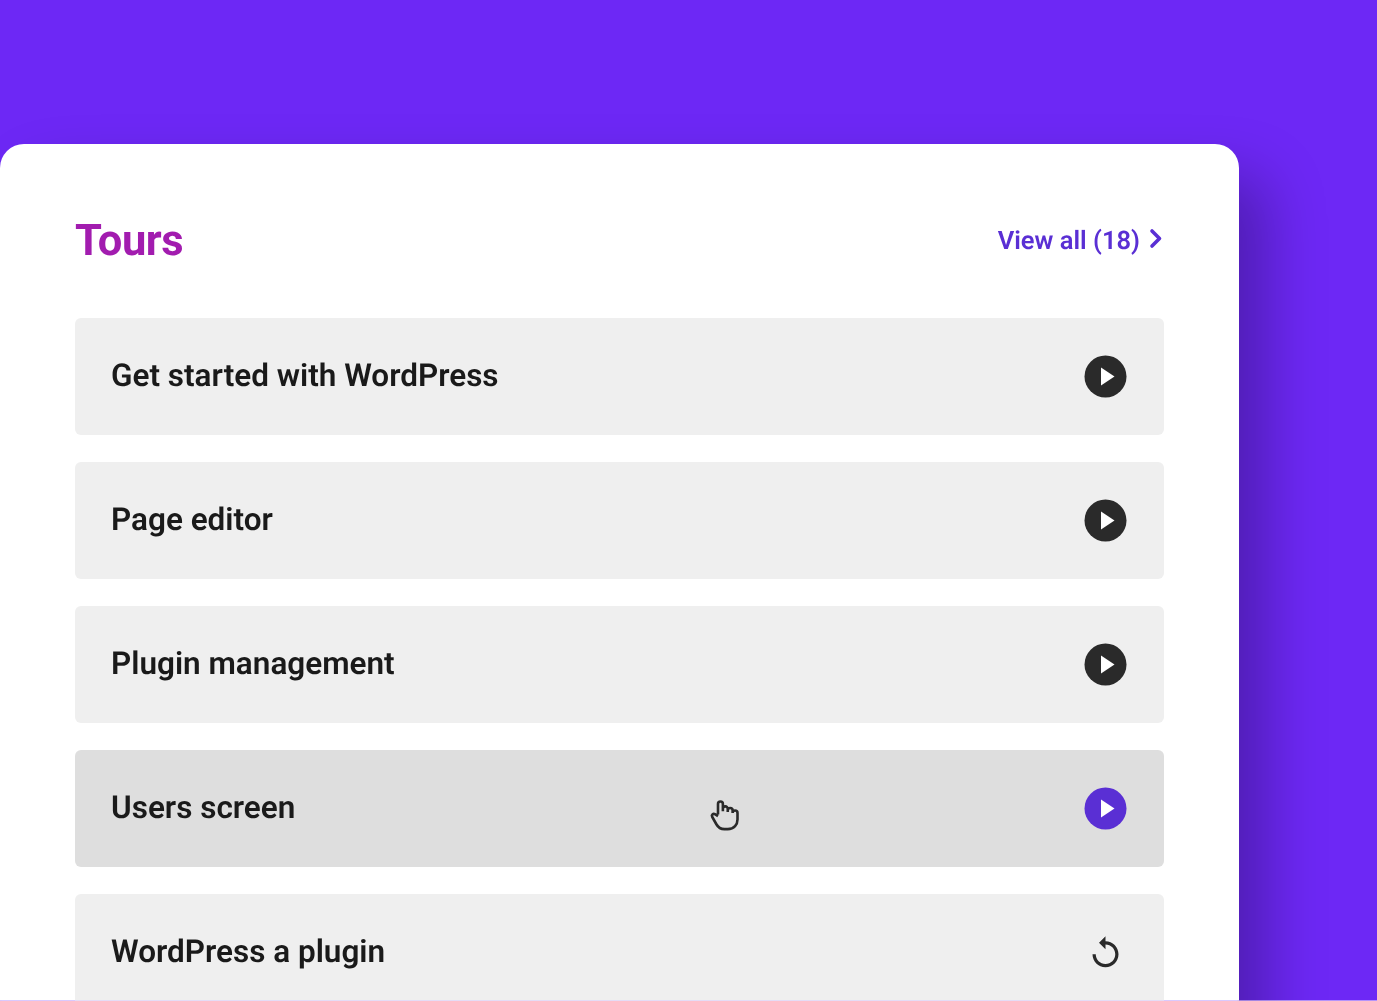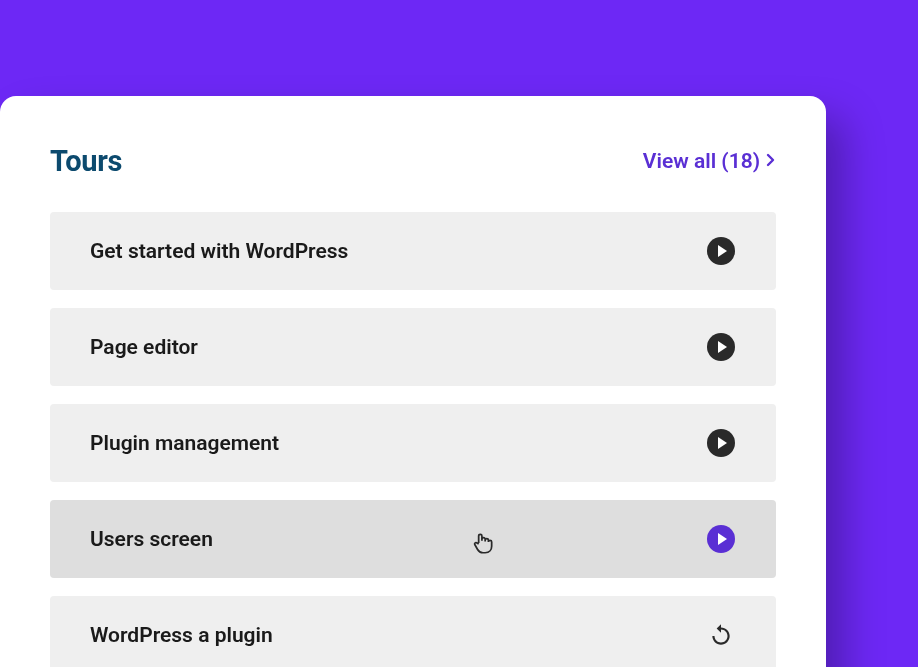--- a/index.html
+++ b/index.html
@@ -28,47 +28,47 @@
     }
     .panel-header {
       display: flex;
       justify-content: space-between;
       align-items: center;
       margin-bottom: 34px;
     }
     .panel-title {
       font-size: 29px;
       font-weight: 700;
-      color: #0c4a6e;
+      color: #a21caf;
       letter-spacing: -0.3px;
     }
     .view-all {
       display: flex;
       align-items: center;
       gap: 6px;
       color: #5a2fd4;
-      font-size: 21px;
+      font-size: 17px;
       font-weight: 600;
       text-decoration: none;
       cursor: pointer;
     }
     .view-all-chevron {
       font-size: 18px;
       line-height: 1;
     }
     .tour-list {
       display: flex;
       flex-direction: column;
       gap: 18px;
     }
     .tour-item {
       background: #efefef;
       border-radius: 4px;
       height: 78px;
-      padding: 0 40px;
+      padding: 0 24px;
       display: flex;
       align-items: center;
       justify-content: space-between;
       cursor: pointer;
       position: relative;
     }
     .tour-item.hovered {
       background: #dedede;
       gap: 20px;
     }

